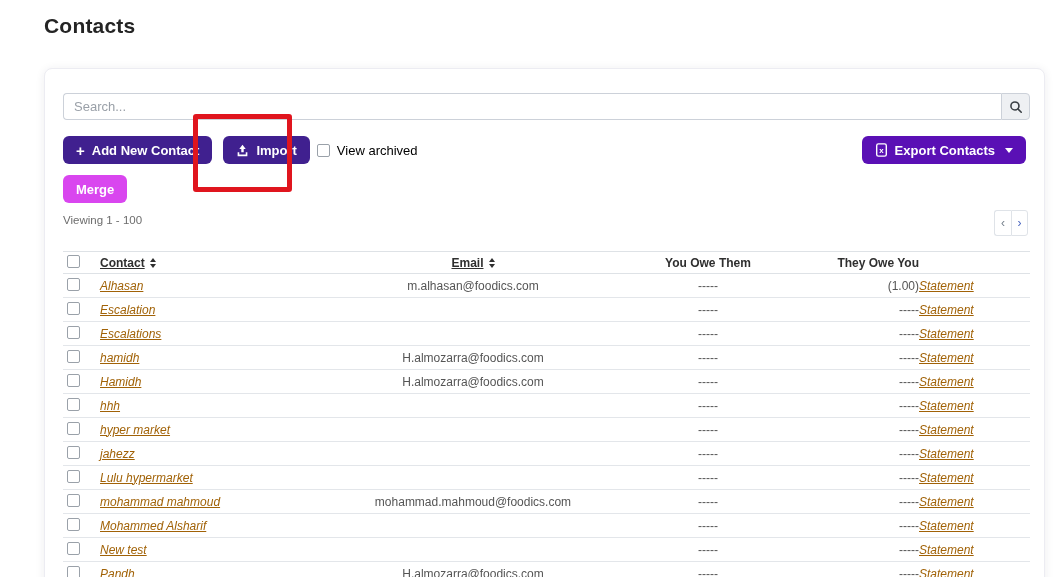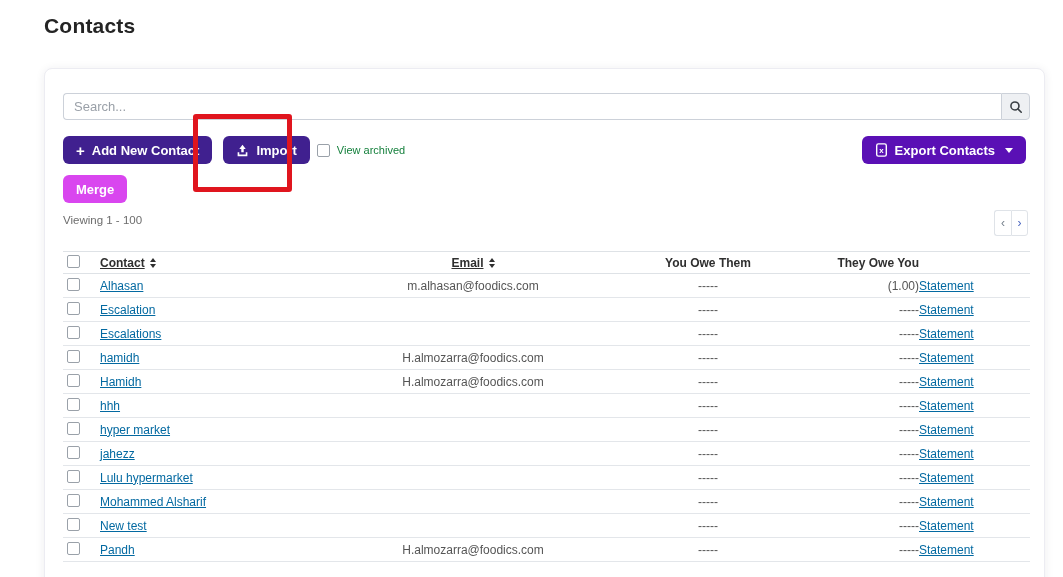--- a/index.html
+++ b/index.html
@@ -43,21 +43,21 @@
   .btn-indigo { background:#40208f; }
   .btn-import { margin-left:11px; }
   .btn-export { background:#5a10b5; margin-left:auto; }
   .btn-merge  { background:#d946ef; margin-top:11px; }
   .plus-glyph { font-size:15px; font-weight:700; line-height:1; }
   .caret-down {
     width:0; height:0; border-left:4px solid transparent;
     border-right:4px solid transparent; border-top:5px solid #fff; margin-left:3px;
   }
   .view-archived { display:inline-flex; align-items:center; gap:7px; margin-left:7px; cursor:pointer; }
-  .view-archived-label { font-size:11px; color:#15803d; }
+  .view-archived-label { font-size:13px; color:#000000; }
   input[type="checkbox"] {
     appearance:none; -webkit-appearance:none; width:13px; height:13px;
     border:1px solid #9aa1a9; border-radius:2px; background:#fff; cursor:pointer;
   }
   .viewing-text { margin-top:11px; font-size:11.5px; color:#6d6d6d; }
   
   .pagination { position:absolute; right:16px; top:141px; display:flex; }
   .page-btn {
     width:17px; height:26px; background:#fff; border:1px solid #dfe3e8;
     display:flex; align-items:center; justify-content:center;
@@ -77,21 +77,21 @@
   .col-contact { width:213px; }
   .col-email { width:320px;text-align:center; }
   .col-owe1 { width:150px; text-align:center; }
   .col-owe2 { width:136px; text-align:right; }
   .col-statement { width:111px; text-align:left; padding-right:4px; }
   .cell-cb { padding-left:4px; }
   .th-link { text-decoration:underline; color:#2f2f2f; cursor:pointer; display:inline-flex; align-items:center; }
   .sort-icon { display:inline-flex; flex-direction:column; gap:2px; margin-left:5px; }
   .sort-icon .tri-up { width:0; height:0; border-left:3.5px solid transparent; border-right:3.5px solid transparent; border-bottom:4px solid #2f2f2f; }
   .sort-icon .tri-down { width:0; height:0; border-left:3.5px solid transparent; border-right:3.5px solid transparent; border-top:4px solid #2f2f2f; }
-  .contact-link, .statement-link { color:#0369a1; text-decoration:underline; cursor:pointer; }
+  .contact-link, .statement-link { color:#a16207; text-decoration:underline; cursor:pointer;font-style:italic; }
   .email-text { color:#555; }
   .owe-text { color:#555; }
   
   .highlight-rect {
     position:absolute; left:193px; top:114px; width:99px; height:78px;
     border:5px solid #e0151e; border-radius:3px; z-index:50; pointer-events:none;
   }
 </style>
 </head>
 <body>
@@ -371,20 +371,40 @@
       <span class="owe-text">-----</span>
     </td>
     <td class="col-owe2">
       <span class="owe-text">-----</span>
     </td>
     <td class="col-statement">
       <a class="statement-link">Statement</a>
     </td>
   </tr>
 
+  <tr>
+    <td class="col-cb cell-cb">
+      <input type="checkbox" style="">
+    </td>
+    <td class="col-contact">
+      <a class="contact-link">mohammad mahmoud</a>
+    </td>
+    <td class="col-email">
+      <span class="email-text">mohammad.mahmoud@foodics.com</span>
+    </td>
+    <td class="col-owe1">
+      <span class="owe-text">-----</span>
+    </td>
+    <td class="col-owe2">
+      <span class="owe-text">-----</span>
+    </td>
+    <td class="col-statement">
+      <a class="statement-link">Statement</a>
+    </td>
+  </tr>
 
   <tr>
     <td class="col-cb cell-cb">
       <input type="checkbox" style="">
     </td>
     <td class="col-contact">
       <a class="contact-link">Mohammed Alsharif</a>
     </td>
     <td class="col-email">
       <span class="email-text"></span>

